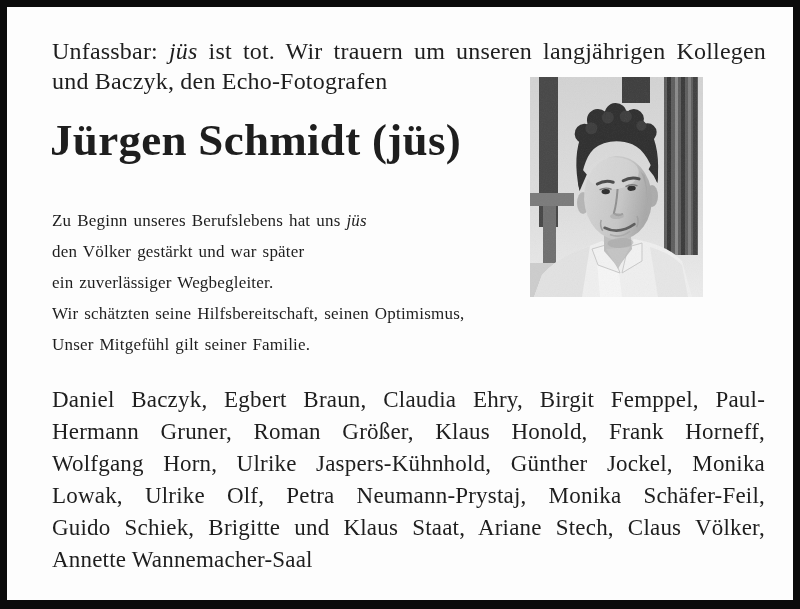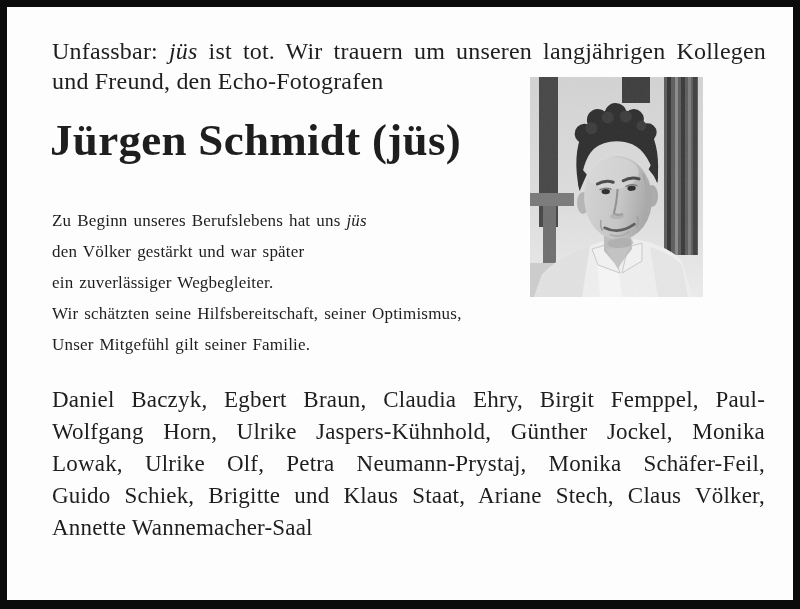--- a/index.html
+++ b/index.html
@@ -81,21 +81,21 @@
   .photo svg { display: block; }
 </style>
 </head>
 <body>
 
 <div class="page">
   <div class="paper">
 
     <div class="intro">
       <div class="line jlast"><span>Unfassbar: </span><span class="nick">jüs</span><span> ist tot. Wir trauern um unseren langjährigen Kollegen</span></div>
-      <div class="line">und Freund, den Echo-Fotografen</div>
+      <div class="line">und Baczyk, den Echo-Fotografen</div>
     </div>
 
     <h1 class="headline">Jürgen Schmidt (jüs)</h1>
 
     <div class="photo">
       <svg width="173" height="220" viewBox="0 0 173 220" xmlns="http://www.w3.org/2000/svg">
         <defs>
           <linearGradient id="bgg" x1="0" y1="0" x2="0" y2="1">
             <stop offset="0" stop-color="#d3d3d3"></stop>
             <stop offset="0.6" stop-color="#dedede"></stop>
@@ -189,26 +189,27 @@
 
           <rect width="173" height="220" filter="url(#grainf)" opacity="0.07"></rect>
         </g>
       </svg>
     </div>
 
     <div class="condolence">
       <div class="line"><span>Zu Beginn unseres Berufslebens hat uns </span><span class="nick">jüs</span></div>
       <div class="line">den Völker gestärkt und war später</div>
       <div class="line">ein zuverlässiger Wegbegleiter.</div>
-      <div class="line">Wir schätzten seine Hilfsbereitschaft, seiner Optimismus,</div>
+      <div class="line">Wir schätzten seine Hilfsbereitschaft, seinen Optimismus,</div>
       <div class="line">Unser Mitgefühl gilt seiner Familie.</div>
     </div>
 
     <div class="mourners">
       <div class="line jlast">Daniel Baczyk, Egbert Braun, Claudia Ehry, Birgit Femppel, Paul-</div>
+      <div class="line jlast">Hermann Gruner, Roman Größer, Klaus Honold, Frank Horneff,</div>
       <div class="line jlast">Wolfgang Horn, Ulrike Jaspers-Kühnhold, Günther Jockel, Monika</div>
       <div class="line jlast">Lowak, Ulrike Olf, Petra Neumann-Prystaj, Monika Schäfer-Feil,</div>
       <div class="line jlast">Guido Schiek, Brigitte und Klaus Staat, Ariane Stech, Claus Völker,</div>
       <div class="line">Annette Wannemacher-Saal</div>
     </div>
 
   </div>
 </div>
 
 </body></html>

